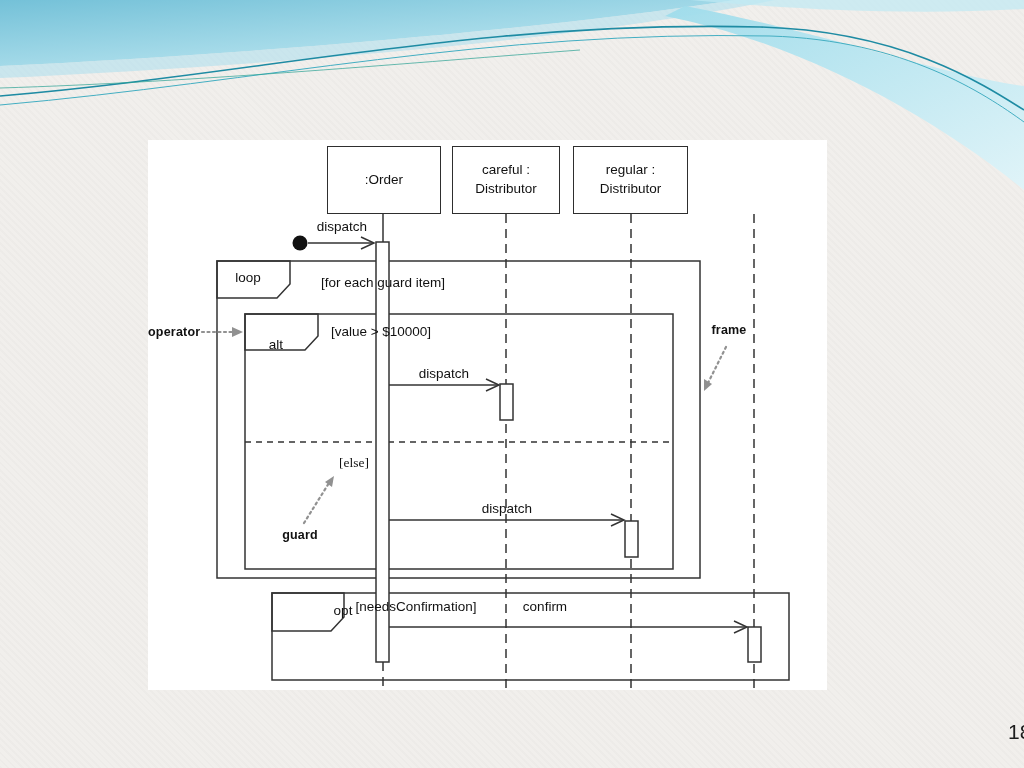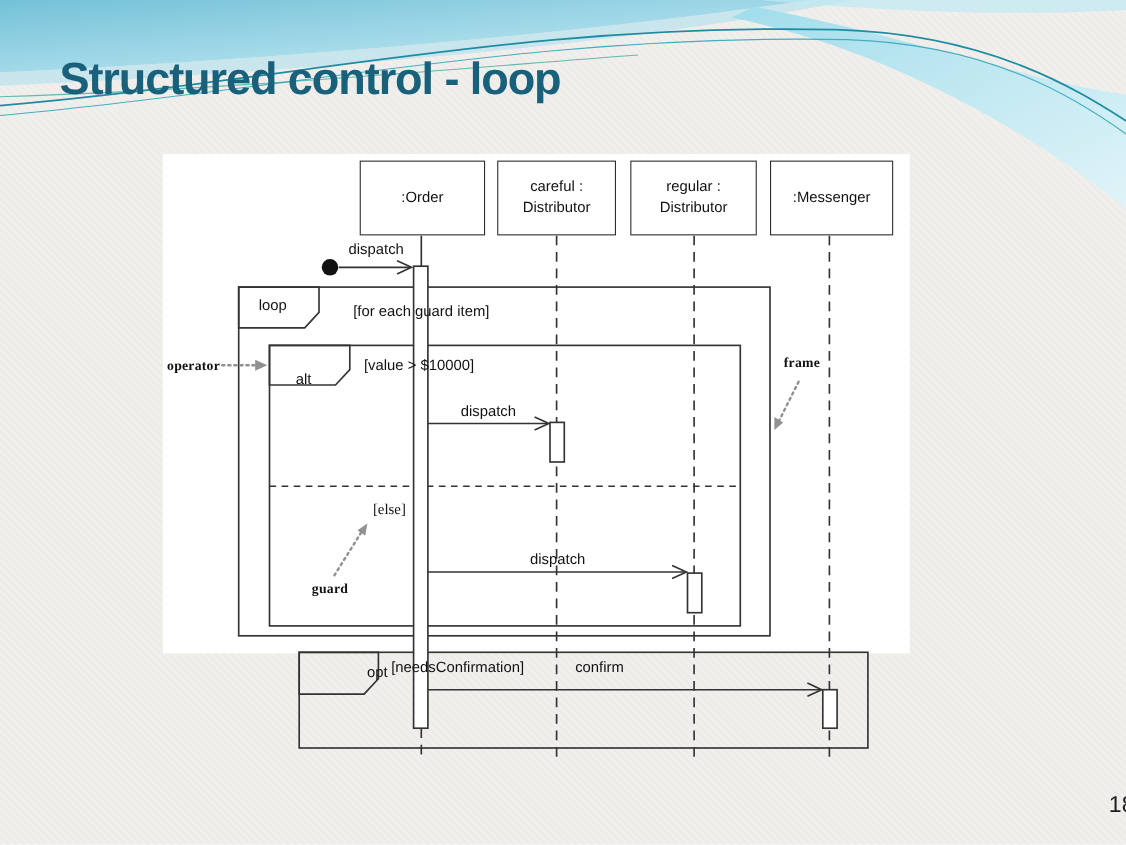--- a/index.html
+++ b/index.html
@@ -9,35 +9,35 @@
     background-image:repeating-linear-gradient(45deg, rgba(0,0,0,0.015) 0 2px, transparent 2px 5px);
     font-family:"Liberation Sans", sans-serif;
   }
   .header-waves{position:absolute;top:0;left:0;pointer-events:none;}
   .title{
     position:absolute;left:54px;top:48px;margin:0;
     font-size:41px;font-weight:bold;letter-spacing:-1px;
     color:#19607b;z-index:5;
   }
   .panel{
-    position:absolute;left:148px;top:140px;width:679px;height:454px;
+    position:absolute;left:148px;top:140px;width:679px;height:550px;
     background:#ffffff;z-index:4;
   }
   .panel svg{position:absolute;left:0;top:0;}
   .headbox{
     position:absolute;top:6px;height:68px;border:1.6px solid #2e2e2e;background:#fff;
     display:flex;flex-direction:column;align-items:center;justify-content:center;
     font-size:13.5px;color:#111;line-height:1.4;z-index:2;box-sizing:border-box;
   }
   .hl:empty{display:none;}
   .lbl{
     position:absolute;font-size:13.5px;color:#111;text-align:center;
     white-space:nowrap;z-index:3;
   }
-  .ann{font-weight:bold;font-size:12.5px;letter-spacing:0.2px;font-family:Liberation Serif, serif;}
+  .ann{font-weight:bold;font-size:12.5px;letter-spacing:0.2px;}
   .page-number{
     position:absolute;left:1008px;top:720px;width:50px;
     font-size:21px;color:#1d1d1d;z-index:5;
   }
 </style>
 </head>
 <body>
 
 <div class="slide">
 
@@ -54,21 +54,20 @@
     </defs>
     <path d="M0,0 H735 C540,30 250,54 0,66 Z" fill="url(#g1)"></path>
     <path d="M0,66 C250,54 540,30 735,0 H775 C570,42 260,66 0,78 Z" fill="#a9dfee" opacity="0.55"></path>
     <path d="M685,6 C830,34 945,76 1024,86 L1024,190 C935,118 805,44 665,16 Z" fill="url(#g2)" opacity="0.95"></path>
     <path d="M690,0 H1024 V9 C900,16 780,8 690,0 Z" fill="#bfe9f3" opacity="0.7"></path>
     <path d="M0,96 C260,74 480,20 760,27 C900,31 980,82 1024,110" stroke="#1e8ba3" stroke-width="1.6" fill="none"></path>
     <path d="M0,105 C260,82 490,30 770,36 C905,40 985,94 1024,122" stroke="#43aec2" stroke-width="1" fill="none"></path>
     <path d="M0,88 C200,82 420,62 580,50" stroke="#2aa193" stroke-width="1" fill="none" opacity="0.7"></path>
   </svg>
 
-  <h1 class="title">Structured control - loop</h1>
 
   <div class="panel">
 
     <svg width="679" height="550" viewBox="0 0 679 550">
       <g stroke="#333" stroke-width="1.5" fill="none">
 
         <line x1="235" y1="74" x2="235" y2="103"></line>
         <line x1="235" y1="522" x2="235" y2="550" stroke-dasharray="9 6"></line>
         <line x1="358" y1="74" x2="358" y2="550" stroke-dasharray="9 6"></line>
         <line x1="483" y1="74" x2="483" y2="550" stroke-dasharray="9 6"></line>
@@ -118,24 +117,20 @@
 
     </div>
     <div class="headbox" style="left:304px;width:108px;">
       <div class="hl">careful :</div>
       <div class="hl">Distributor</div>
     </div>
     <div class="headbox" style="left:425px;width:115px;">
       <div class="hl">regular :</div>
       <div class="hl">Distributor</div>
     </div>
-    <div class="headbox" style="left:552px;width:112px;">
-      <div class="hl">:Messenger</div>
-
-    </div>
 
     <div class="lbl" style="left:70px;top:130px;width:60px;">loop</div>
     <div class="lbl" style="left:98px;top:197px;width:60px;">alt</div>
     <div class="lbl" style="left:125px;top:463px;width:60px;padding-left:40px;">opt</div>
 
     <div class="lbl" style="left:165px;top:135px;width:140px;">[for each guard item]</div>
     <div class="lbl" style="left:163px;top:184px;width:140px;">[value &gt; $10000]</div>
     <div class="lbl" style="left:166px;top:315px;width:80px;font-family:Liberation Serif, serif;">[else]</div>
     <div class="lbl" style="left:198px;top:459px;width:140px;">[needsConfirmation]</div>
 

